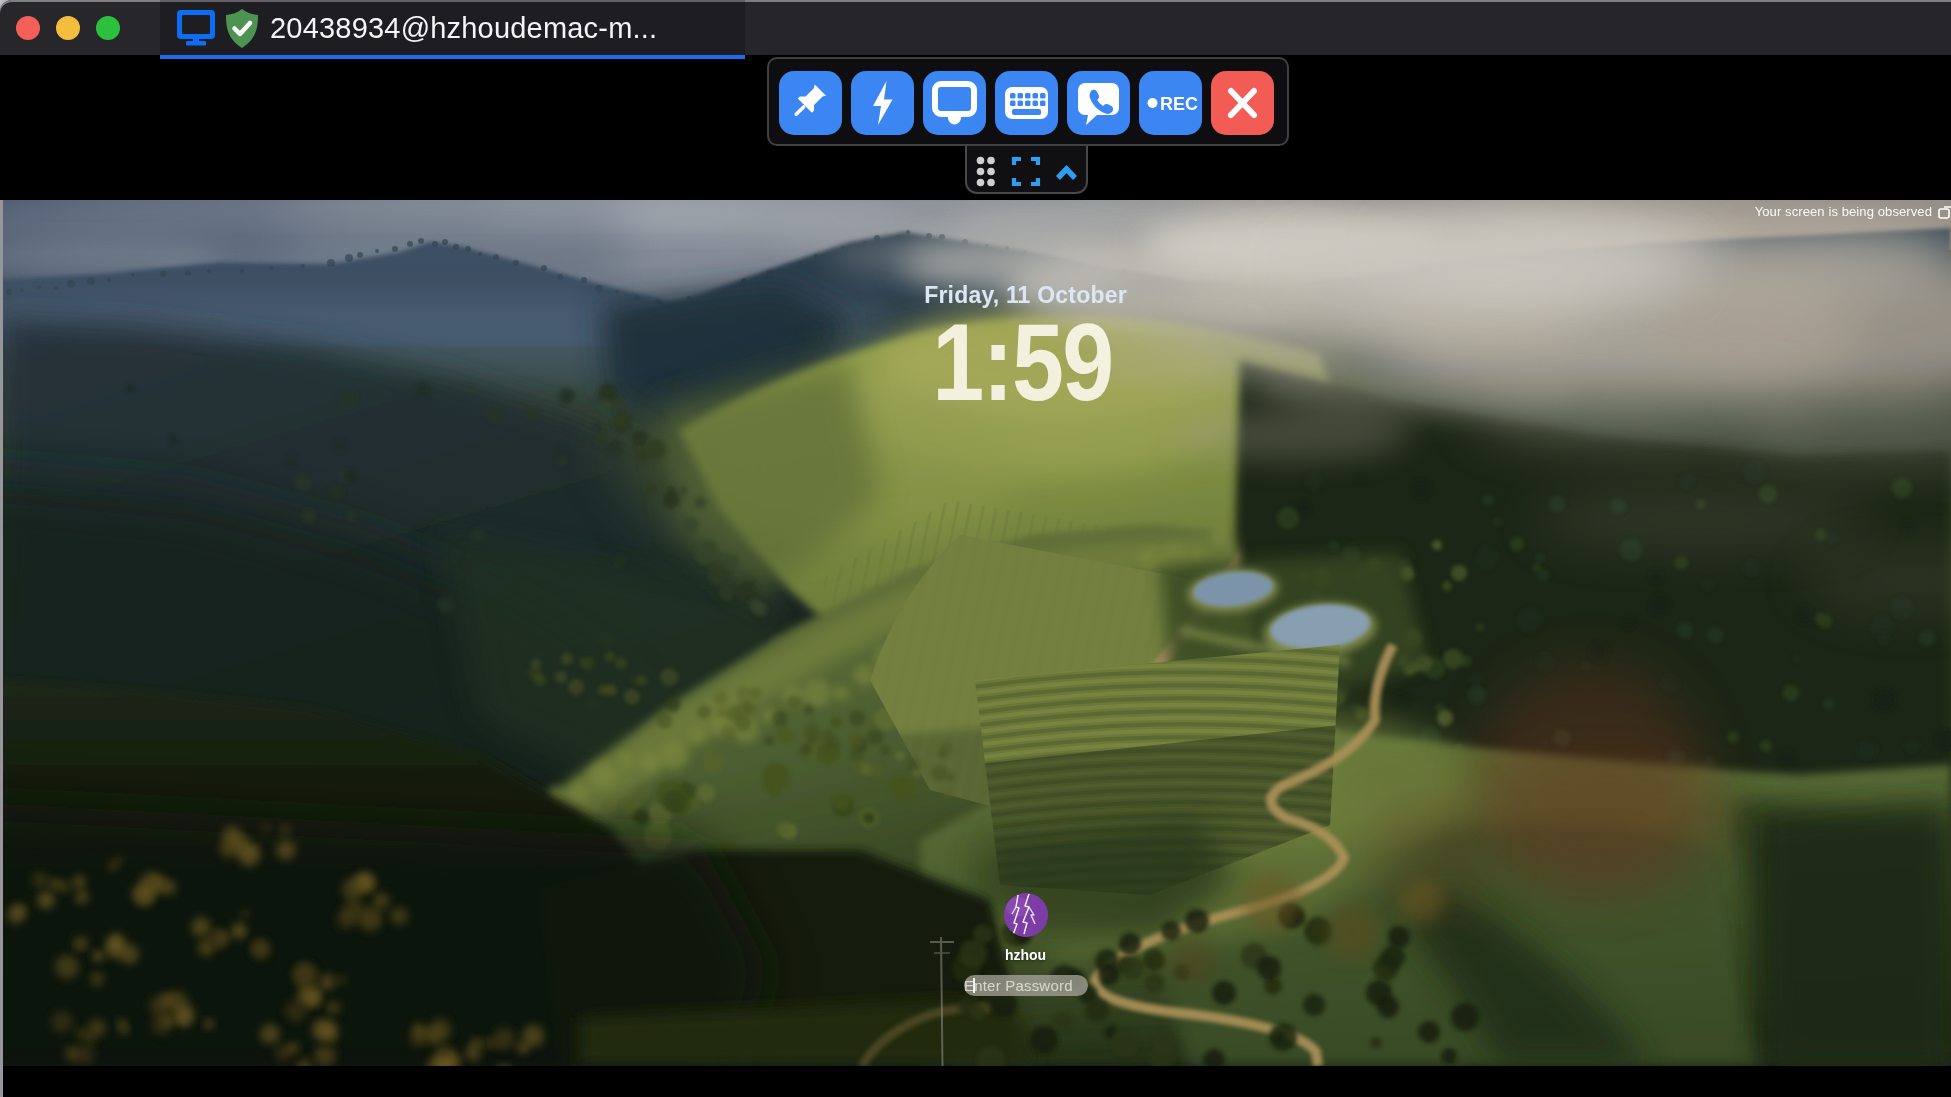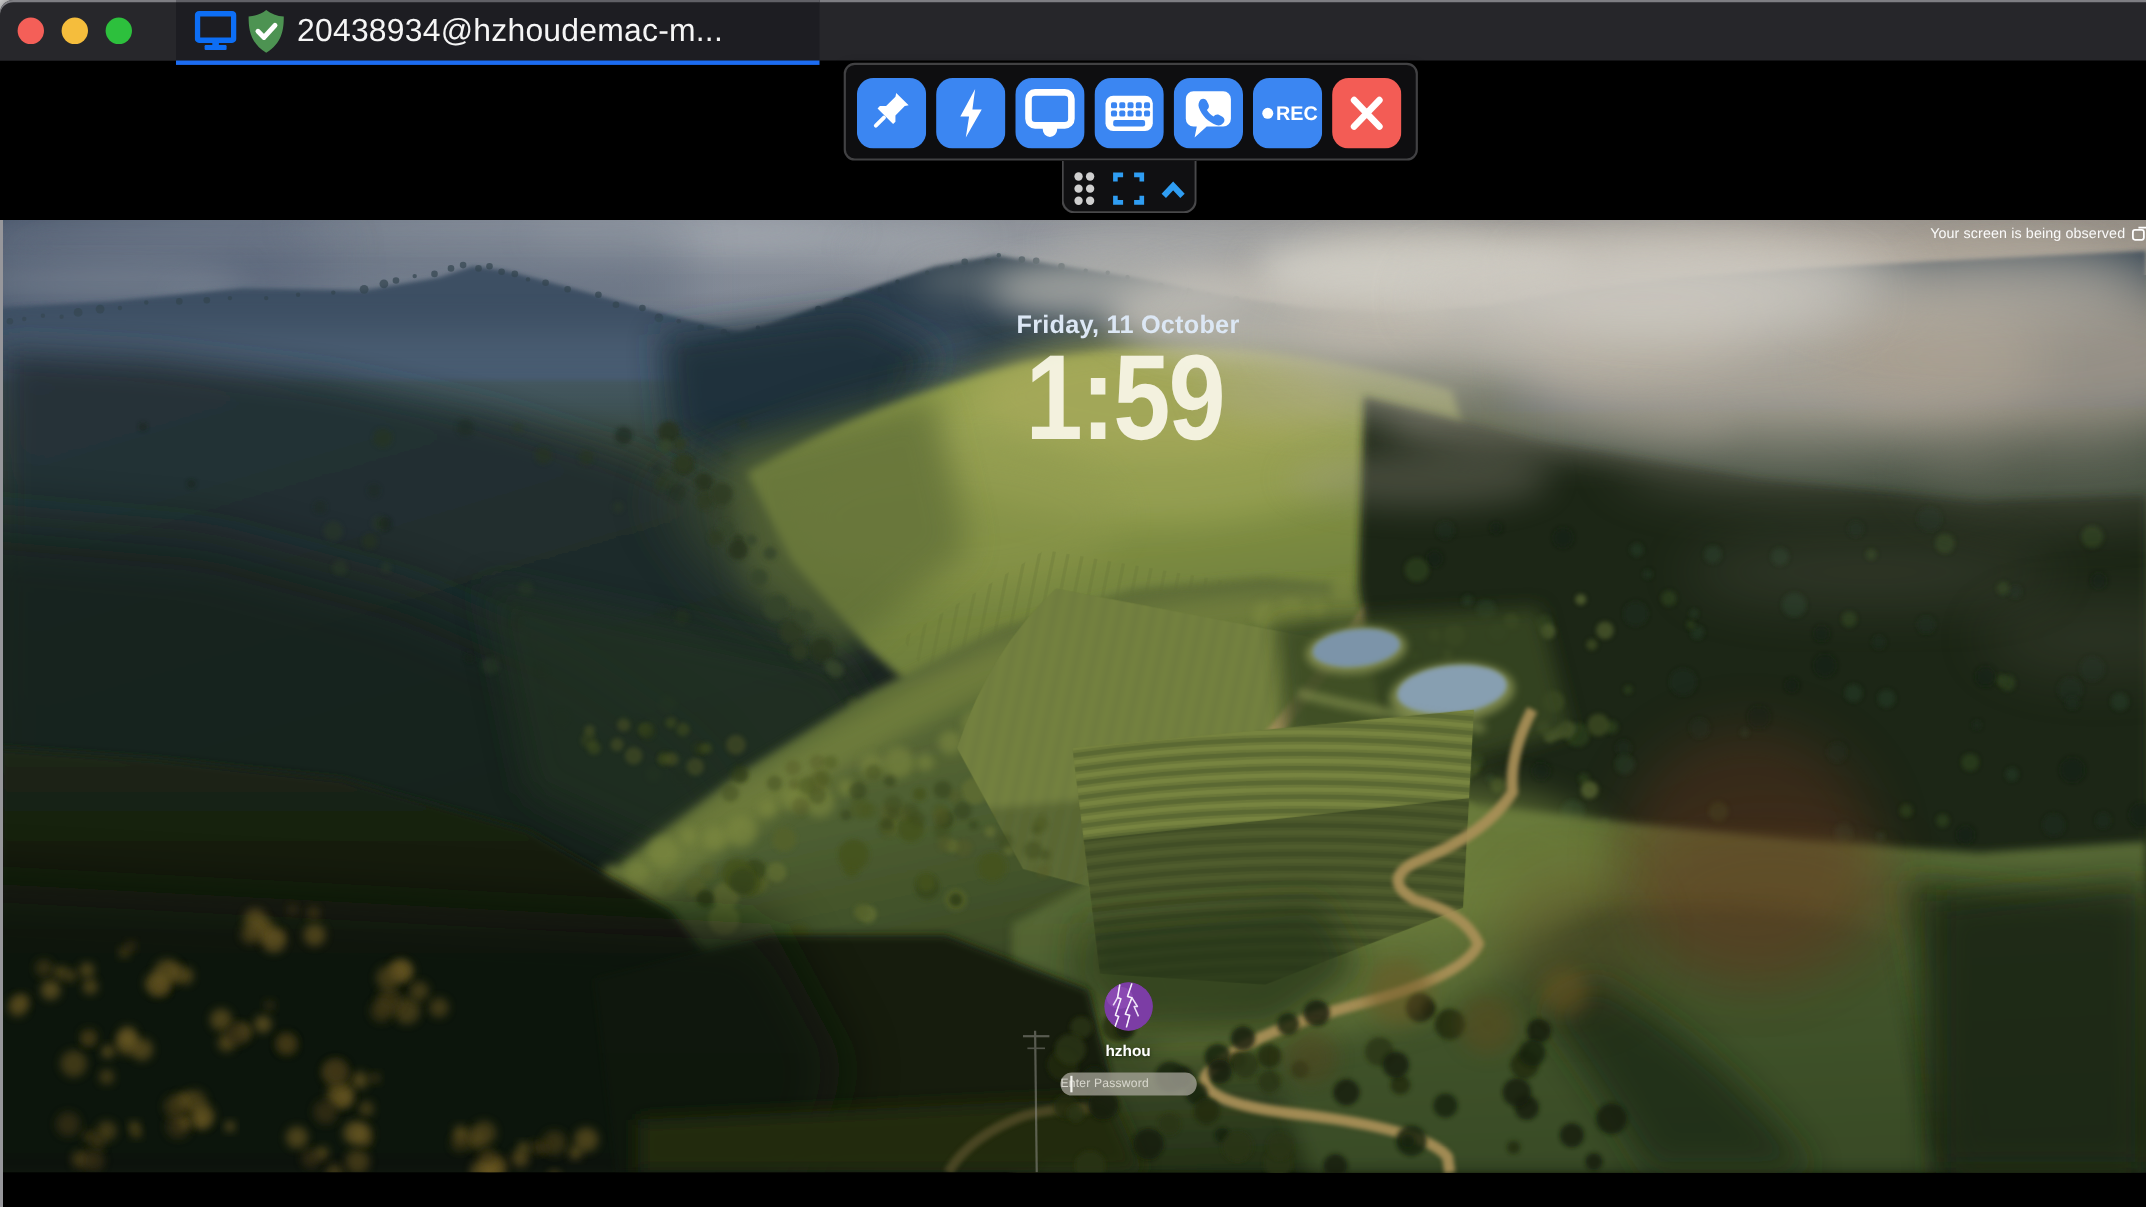--- a/index.html
+++ b/index.html
@@ -22,21 +22,21 @@
   
   #screen { left:0; top:200px; width:1951px; height:866px; overflow:hidden; }
   #ledge { left:0; top:200px; width:3px; height:897px; background:#97979b; }
 
   #observed { top:204px; right:19px; color:rgba(255,255,255,0.95); font-size:13px; letter-spacing:0.1px;text-align:center; }
   #datetxt { left:50px; top:282px; width:1951px; text-align:center; color:#dce7f4; font-size:23px; font-weight:700; letter-spacing:0.2px; }
   #clock { left:47px; top:298px; width:1951px; text-align:center; color:rgba(250,247,233,0.92); font-size:110px; font-weight:700; letter-spacing:-2px; transform:scaleX(0.85); }
 
   #avatar { left:1004px; top:893px; width:44px; height:44px; border-radius:50%; background:#7b3da2; overflow:hidden; }
   #uname { left:50px; top:947px; width:1951px; text-align:center; color:#fff; font-size:14px; font-weight:700; text-shadow:0 1px 3px rgba(0,0,0,0.5); }
-  #pwfield { left:964px; top:975px; width:124px; height:21px; border-radius:11px; background:rgba(170,167,156,0.75); color:rgba(228,226,218,0.88); font-size:11px; line-height:21px; padding-left:0; letter-spacing:0.2px; }
+  #pwfield { left:964px; top:975px; width:124px; height:21px; border-radius:11px; background:rgba(170,167,156,0.75); color:rgba(228,226,218,0.88); font-size:15px; line-height:21px; padding-left:0; letter-spacing:0.2px; }
   #cursor { left:973px; top:978px; width:1.5px; height:15px; background:#f5f5f0; }
 </style>
 </head>
 <body>
 <div id="stage">
 
   <div class="abs" id="screen"><svg width="1951" height="866" viewBox="0 0 1951 866">
 <defs>
 <linearGradient id="sky" x1="0" y1="0" x2="0" y2="1">
  <stop offset="0" stop-color="#848b97"></stop>

